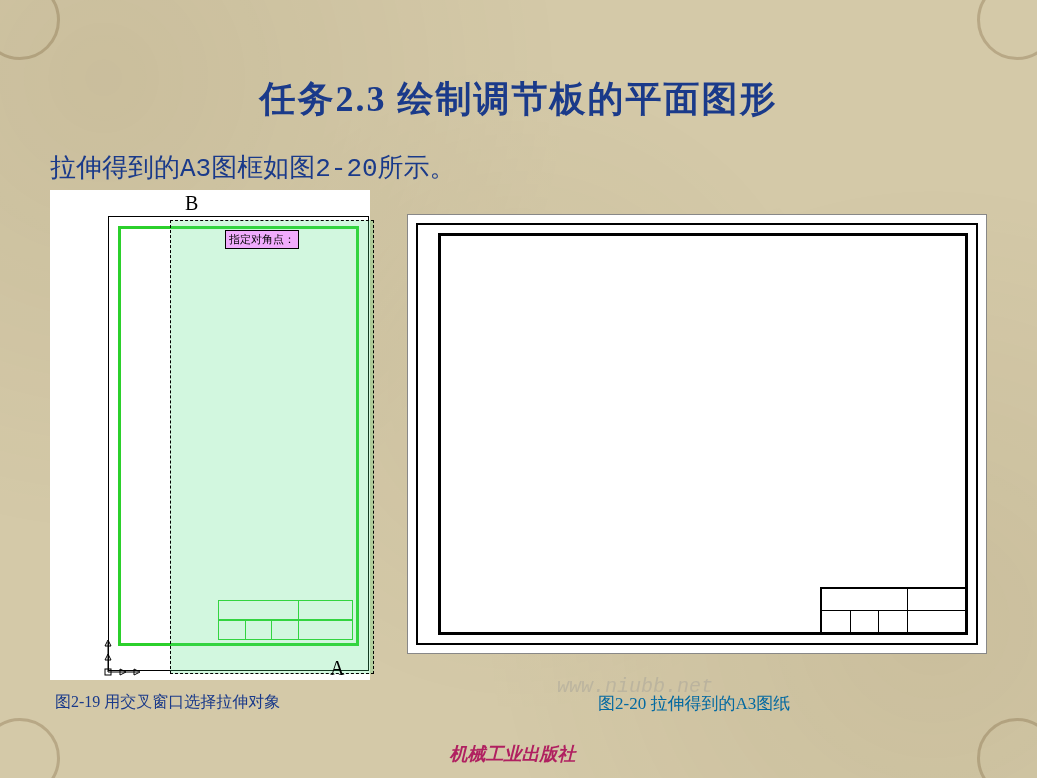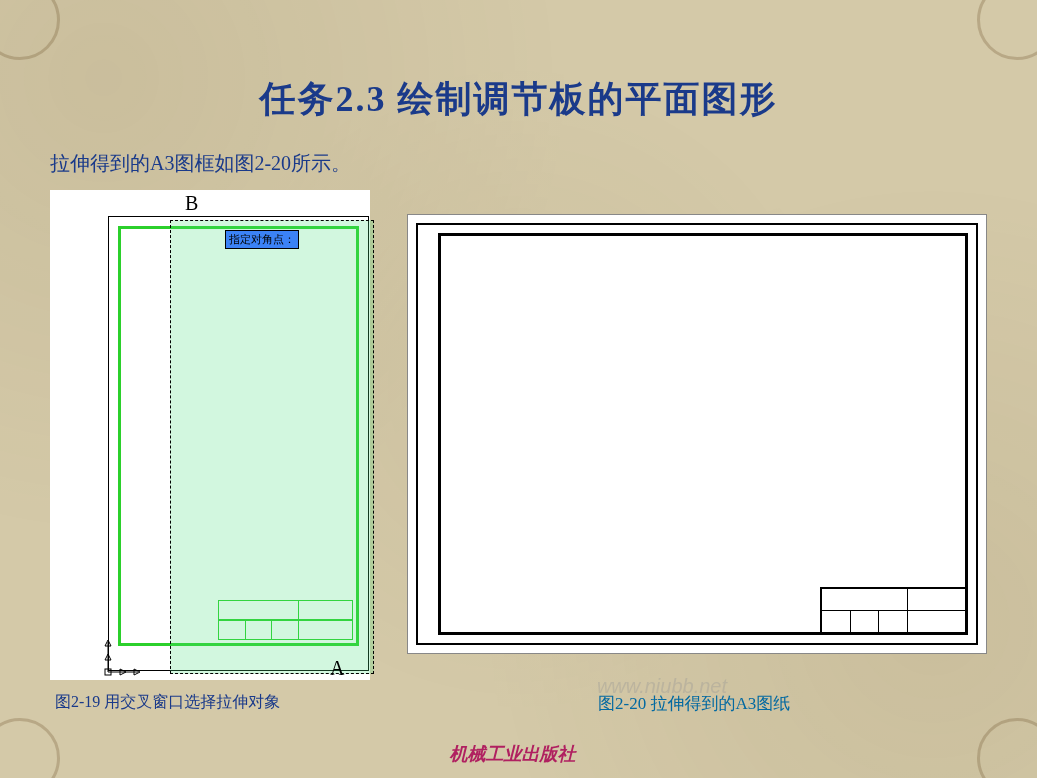--- a/index.html
+++ b/index.html
@@ -38,22 +38,23 @@
       text-align: center;
       font-size: 36px;
       color: #1a3a8a;
       font-weight: bold;
       letter-spacing: 2px;
     }
     .body-text {
       position: absolute;
       top: 150px;
       left: 50px;
-      font-size: 20px;
+      font-size: 26px;
       color: #1a3a8a;
+      font-family: Liberation Mono, monospace;
     }
 
     
     .fig-left {
       position: absolute;
       top: 190px;
       left: 50px;
       width: 320px;
       height: 490px;
       background: #fff;
@@ -112,21 +113,21 @@
       left: 120px;
       width: 204px;
       height: 454px;
       background: rgba(74, 222, 128, 0.25);
       border: 1px dashed #000;
     }
     .tooltip {
       position: absolute;
       top: 40px;
       left: 175px;
-      background: #3b82f6;
+      background: #f0abfc;
       border: 1px solid #000;
       font-size: 11px;
       padding: 1px 3px;
       color: #000;
       white-space: nowrap;
     }
 
     .ucs-icon {
       position: absolute;
       bottom: 4px;
@@ -212,25 +213,25 @@
       left: 0; right: 12px;
       text-align: center;
       font-size: 18px;
       color: #b02060;
       font-weight: bold;
       font-style: italic;
     }
     .watermark {
       position: absolute;
       bottom: 80px;
-      right: 310px;
+      right: 324px;
       font-size: 20px;
       color: rgba(150,150,150,0.35);
       font-style: italic;
-      font-family: Liberation Sans, sans-serif;
+      font-family: Liberation Mono, monospace;
       pointer-events: none;
     }
   </style>
 </head>
 <body>
 
 <div class="bg-pattern"></div>
 <div class="corner-deco tl"></div>
 <div class="corner-deco tr"></div>
 <div class="corner-deco bl"></div>

